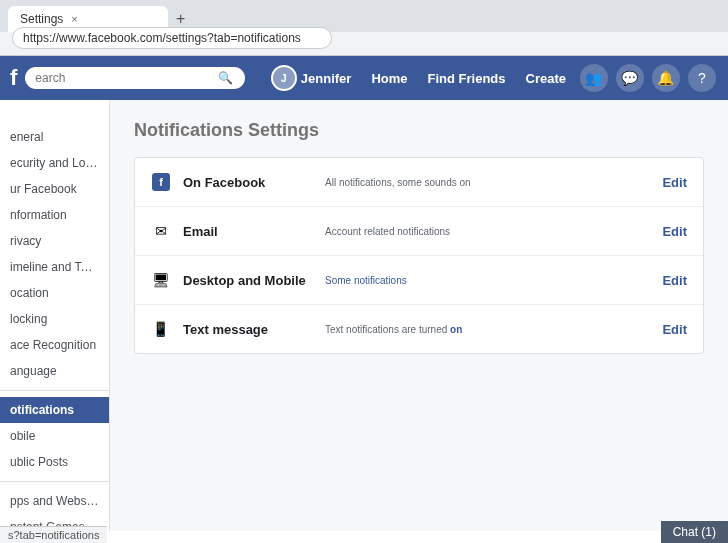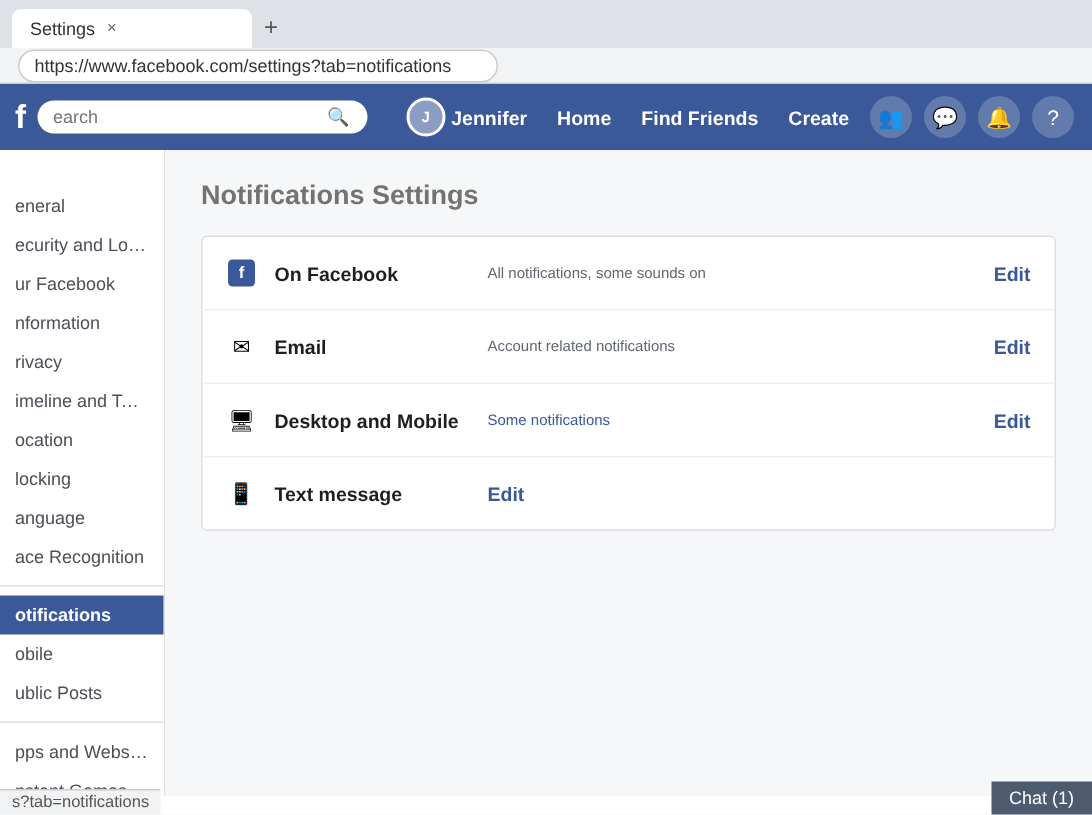--- a/index.html
+++ b/index.html
@@ -4,21 +4,21 @@
   <style>
     * { margin: 0; padding: 0; box-sizing: border-box; }
     body { font-family: -apple-system, BlinkMacSystemFont, 'Segoe UI', Helvetica, Arial, sans-serif; font-size: 13px; background: #fff; width: 728px; height: 543px; overflow: hidden; }
 
     
     .browser-chrome { background: #dee1e6; width: 100%; }
     .tab-bar { display: flex; align-items: center; padding: 6px 8px 0; height: 32px; background: #dee1e6; }
     .tab { display: flex; align-items: center; background: #fff; border-radius: 6px 6px 0 0; padding: 4px 12px; font-size: 12px; color: #333; height: 26px; gap: 8px; min-width: 160px; }
     .tab-close { color: #666; cursor: pointer; font-size: 11px; }
     .new-tab { background: none; border: none; color: #555; font-size: 16px; padding: 0 8px; cursor: pointer; }
-    .address-bar { background: #f1f3f4; display: flex; align-items: center; padding: 6px 12px; height: 24px; border-bottom: 1px solid #ccc; }
+    .address-bar { background: #f1f3f4; display: flex; align-items: flex-end; padding: 6px 12px; height: 24px; border-bottom: 1px solid #ccc; }
     .address-input { background: #fff; border: 1px solid #ccc; border-radius: 12px; padding: 3px 10px; font-size: 12px; color: #333; width: 320px; outline: none; }
 
     
     .fb-navbar { background: #3b5998; display: flex; align-items: center; padding: 0 10px; height: 44px; width: 100%; }
     .fb-logo { color: #fff; font-weight: bold; font-size: 22px; margin-right: 8px; }
     .fb-search { display: flex; align-items: center; background: #fff; border-radius: 15px; padding: 4px 10px; flex: 0 0 220px; gap: 3px; }
     .fb-search input { border: none; outline: none; font-size: 12px; width: 180px; color: #333; }
     .fb-search-icon { color: #999; font-size: 12px; }
     .fb-nav-links { display: flex; align-items: center; margin-left: auto; gap: 4px; }
     .fb-nav-user { display: flex; align-items: center; gap: 4px; color: #fff; font-size: 13px; font-weight: bold; cursor: pointer; padding: 4px 8px; border-radius: 4px; }
@@ -99,22 +99,22 @@
 
   <div class="sidebar">
     <div class="sidebar-item">eneral</div>
     <div class="sidebar-item">ecurity and Login</div>
     <div class="sidebar-item">ur Facebook</div>
     <div class="sidebar-item">nformation</div>
     <div class="sidebar-item">rivacy</div>
     <div class="sidebar-item">imeline and Tagging</div>
     <div class="sidebar-item">ocation</div>
     <div class="sidebar-item">locking</div>
+    <div class="sidebar-item">ace Recognition</div>
     <div class="sidebar-item">anguage</div>
-    <div class="sidebar-item">ace Recognition</div>
     <div class="sidebar-divider"></div>
     <div class="sidebar-item active">otifications</div>
     <div class="sidebar-item">obile</div>
     <div class="sidebar-item">ublic Posts</div>
     <div class="sidebar-divider"></div>
     <div class="sidebar-item">pps and Websites</div>
     <div class="sidebar-item">nstant Games</div>
     <div class="sidebar-item">usiness Integrations</div>
 
   </div>
@@ -149,20 +149,21 @@
         <div class="settings-label">Desktop and Mobile</div>
         <div class="settings-desc" style="color:#3b5998;">Some notifications</div>
         <div class="settings-edit">Edit</div>
       </div>
 
       <div class="settings-row">
         <div class="settings-icon">
           <span style="font-size:14px;">📱</span>
         </div>
         <div class="settings-label">Text message</div>
+        <div class="settings-desc">Text notifications are turned <span class="on">on</span></div>
         <div class="settings-edit">Edit</div>
       </div>
     </div>
   </div>
 </div>
 
 <div class="bottom-url">s?tab=notifications</div>
 
 <div class="status-bar">Chat (1)</div>
 

